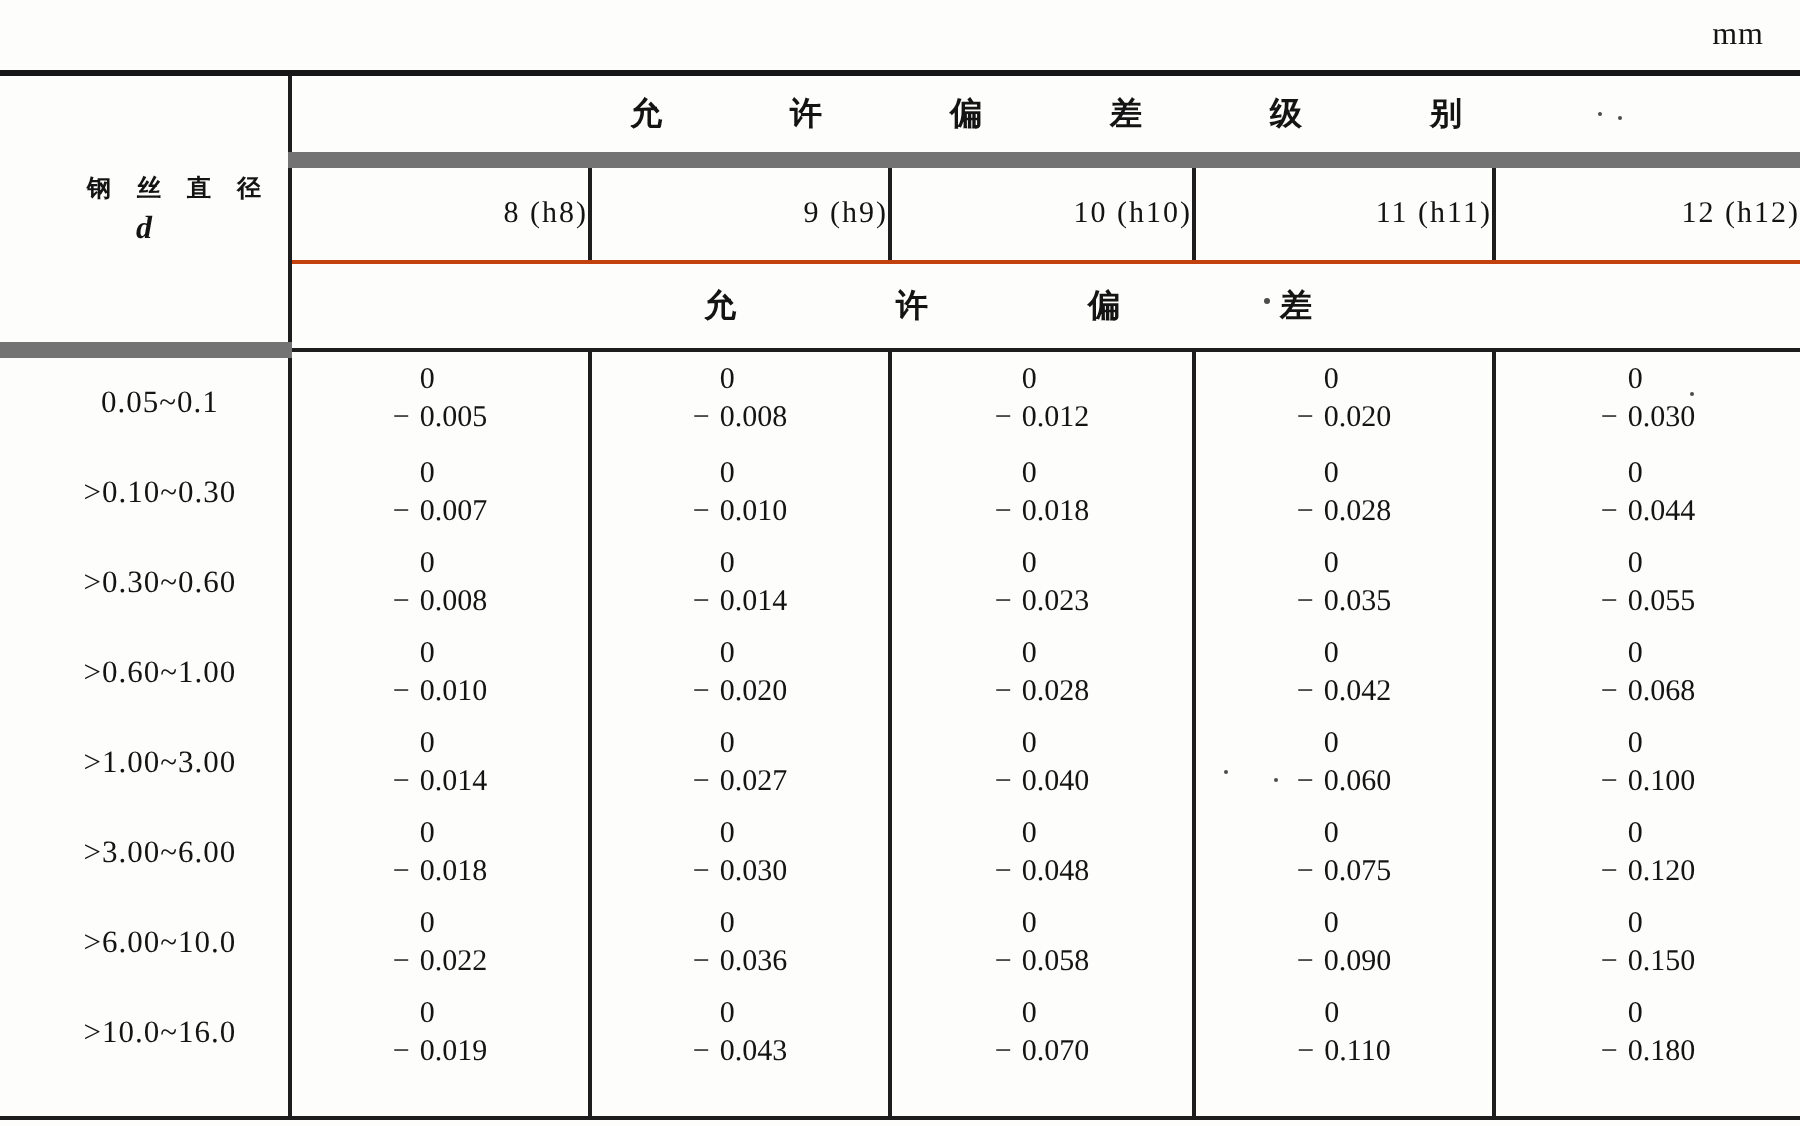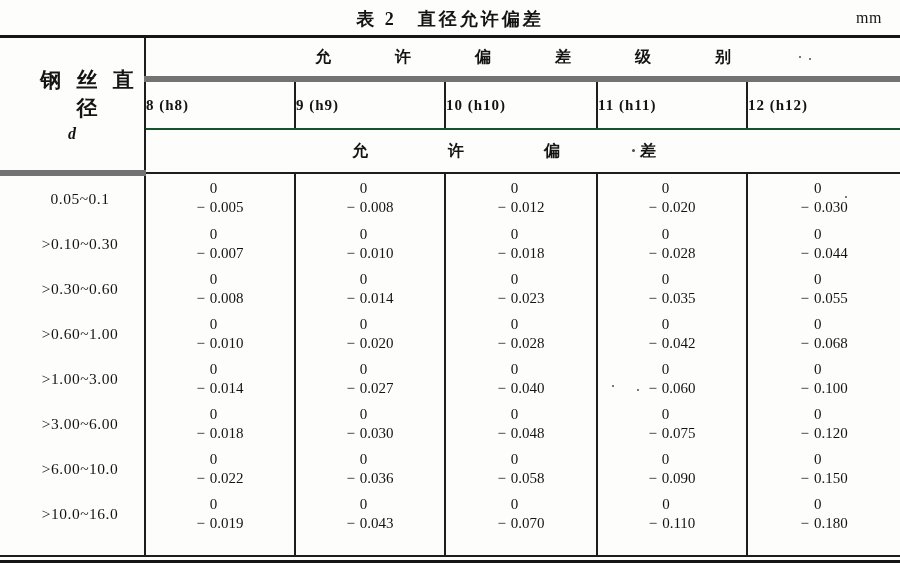--- a/index.html
+++ b/index.html
@@ -32,33 +32,33 @@
     width:900px;border-collapse:collapse;table-layout:fixed;
     border-top:3px solid #161616;
     border-bottom:2px solid #1d1d1d;
   }
   th,td{padding:0;margin:0;font-weight:normal;}
   
   th.corner{
     border-right:2px solid #1d1d1d;
     vertical-align:middle;text-align:center;
   }
-  .corner-title{font-weight:bold;font-size:21px;letter-spacing:5px;padding-left:5px;}
+  .corner-title{font-weight:bold;font-size:12px;letter-spacing:5px;padding-left:5px;}
   .corner-sym{font-style:italic;font-size:16px;margin-top:3px;font-family:"Liberation Serif",serif;}
   
   tr.row-group th{
-    height:38px;border-bottom:6px solid #737373;
+    height:38px;border-bottom:8px solid #737373;
     font-weight:bold;font-size:16px;
     letter-spacing:30px;padding-left:30px;   
     text-align:center;vertical-align:middle;margin-left:17px;
   }
   tr.row-grades th{
-    height:46px;border-bottom:2px solid #14532d;
-    font-weight:bold;font-size:15px;letter-spacing:1px;
-    text-align:left;vertical-align:middle;
+    height:46px;border-bottom:2px solid #c2410c;
+    font-weight:normal;font-size:15px;letter-spacing:1px;
+    text-align:right;vertical-align:middle;
   }
   tr.row-grades th:not(:last-child){border-right:2px solid #1d1d1d;}
   tr.row-sub th{
     height:42px;border-bottom:2px solid #1d1d1d;
     font-weight:bold;font-size:16px;
     letter-spacing:38px;
     text-align:center;vertical-align:middle;
   }
   
   tbody td{
@@ -74,21 +74,20 @@
   }
   .dev .sign{text-align:right;min-width:8px;}
   tr.spacer-row td{height:19px;}
   
   .speck{position:absolute;background:#4c4c4c;border-radius:50%;}
 </style>
 </head>
 <body>
 
 <div class="titlebar">
-  <div class="doc-title">表 2　直径允许偏差</div>
   <div class="unit">mm</div>
 </div>
 
 <div class="tablewrap">
   <table>
     <colgroup>
       <col style="width:145px">
         <col style="width:150px">
         <col style="width:150px">
       <col style="width:152px">

